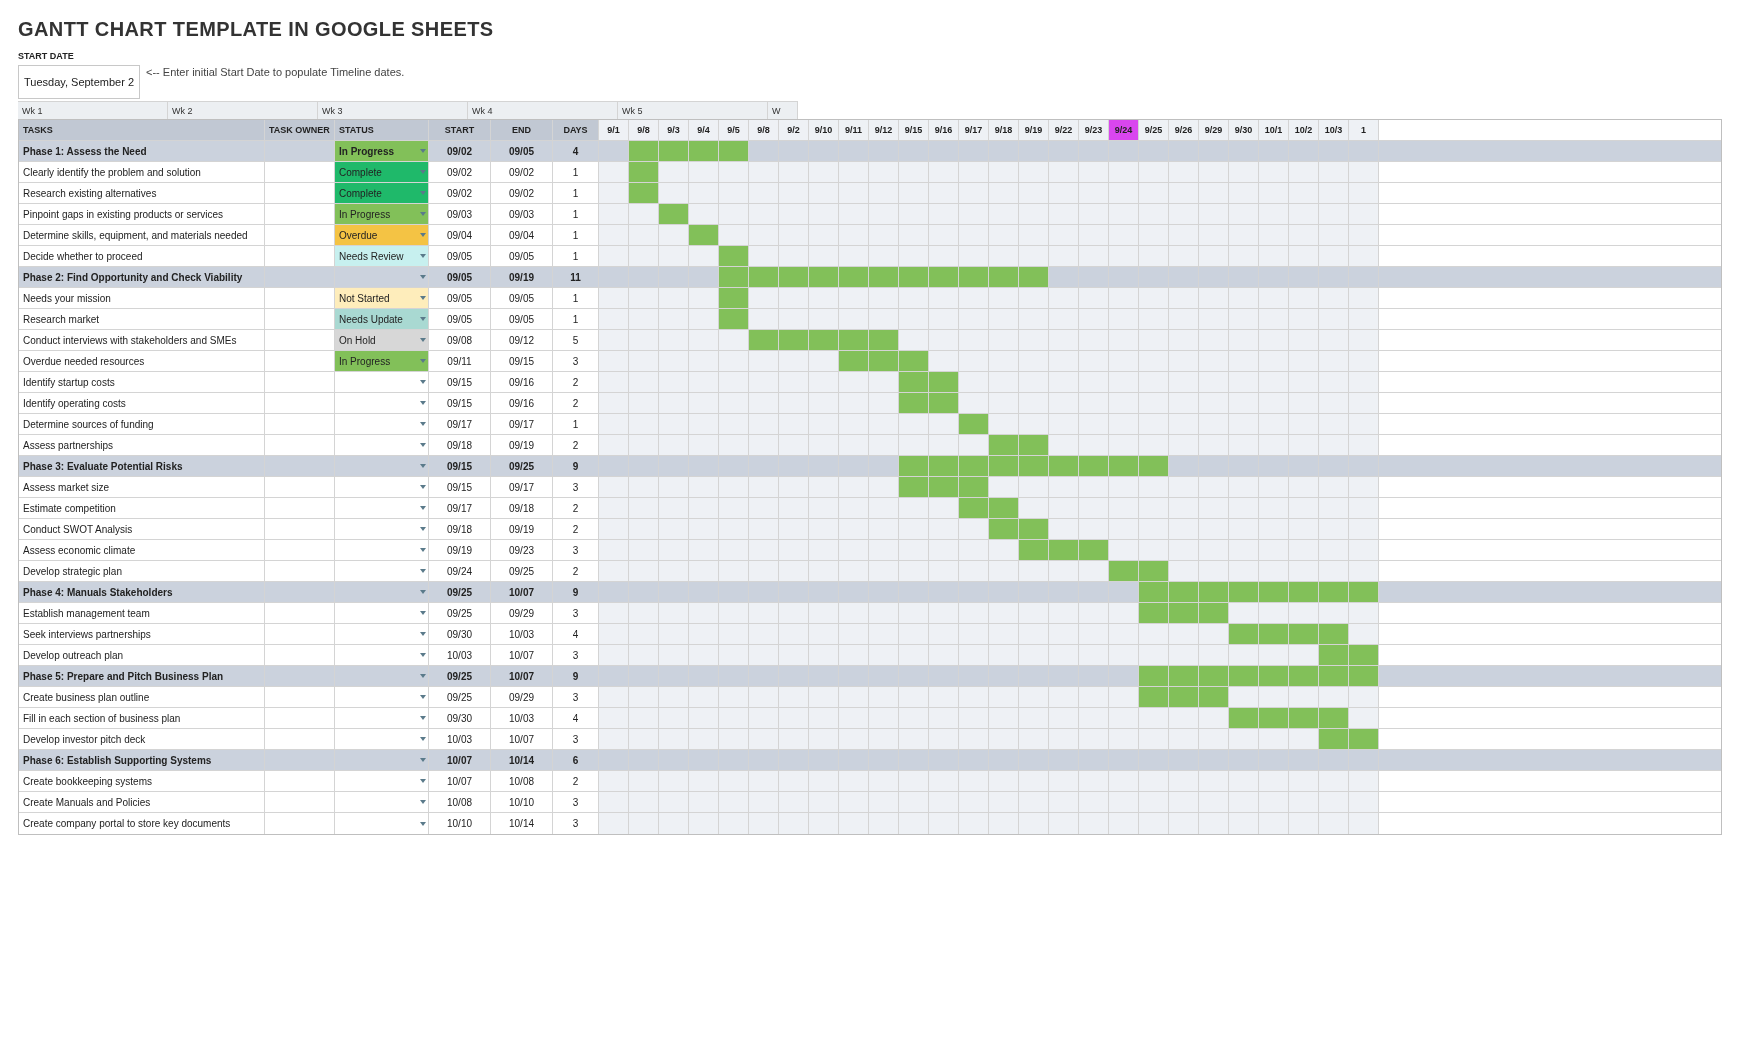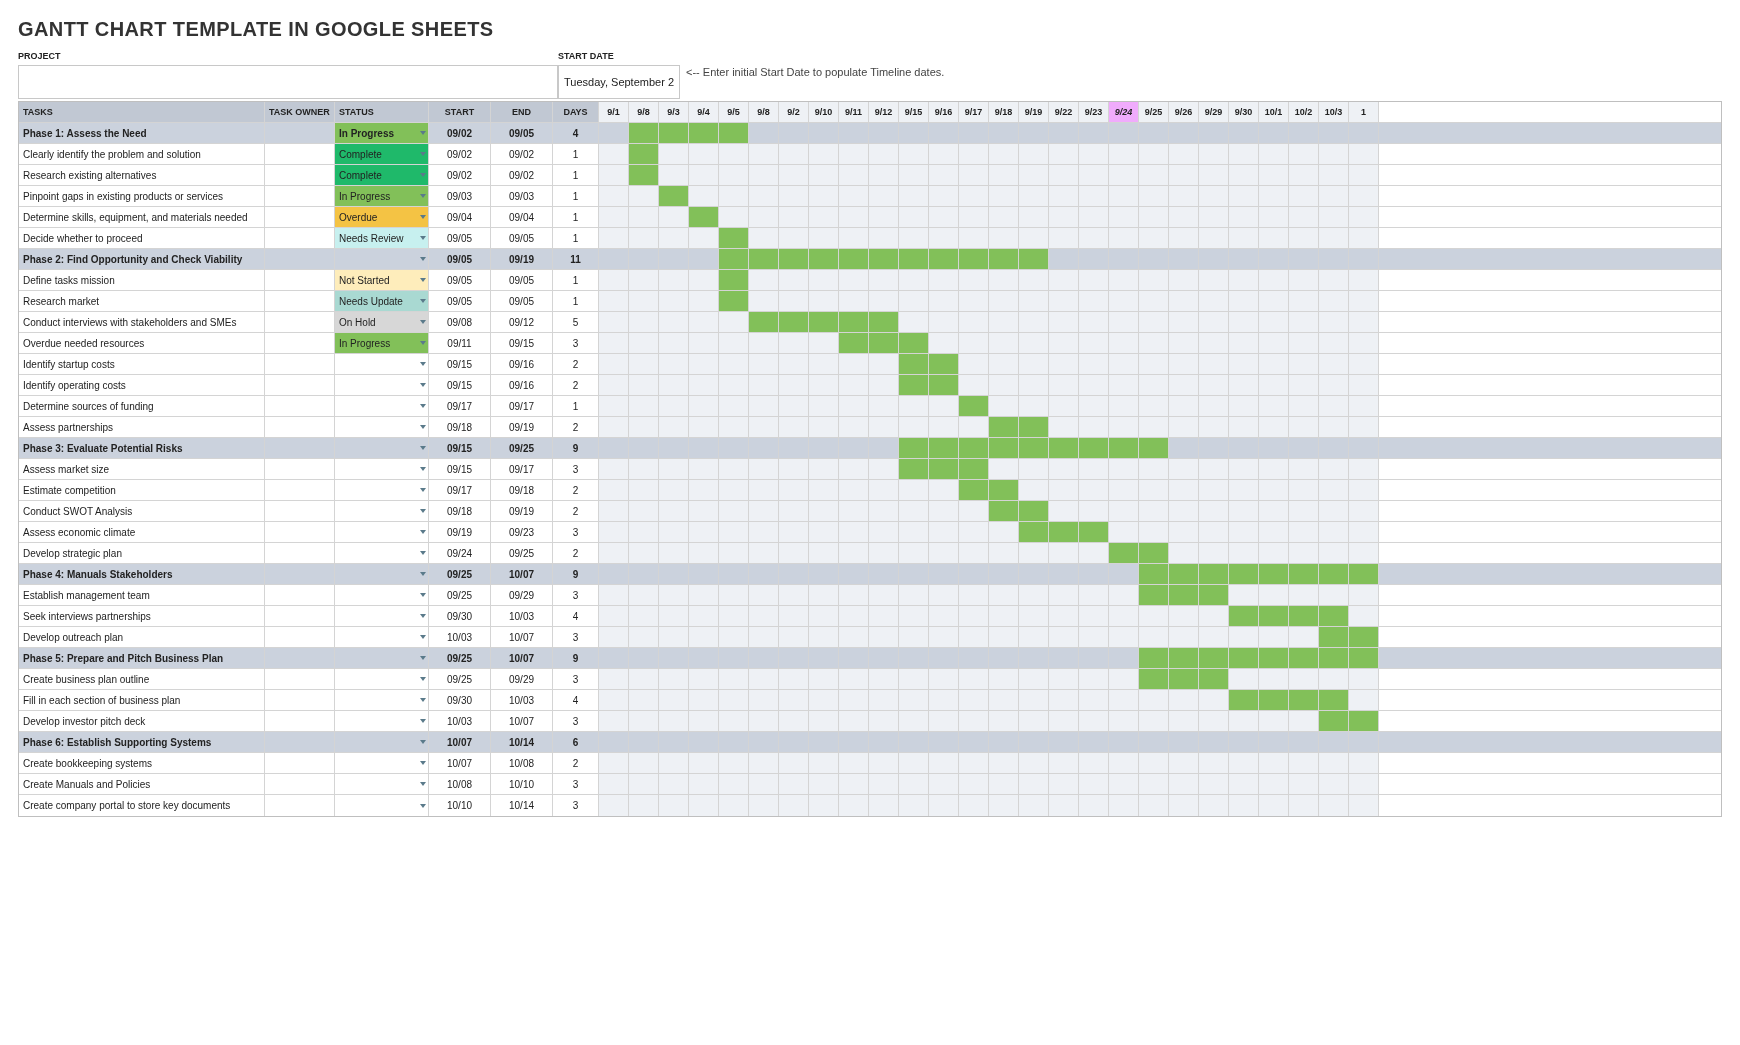--- a/index.html
+++ b/index.html
@@ -114,32 +114,36 @@
     pointer-events: none;
   }
   .gbar { background: #82c059; }
 </style>
 </head>
 <body>
 
 <div class="title">GANTT CHART TEMPLATE IN GOOGLE SHEETS</div>
 
 <div class="meta-row">
-  <div class="project-block">
-    <div class="meta-label">PROJECT</div>
-    <div class="project-input"></div>
-  </div>
   <div class="startdate-block">
     <div class="meta-label">START DATE</div>
     <div class="startdate-input">Tuesday, September 2</div>
   </div>
   <div class="hint">&lt;-- Enter initial Start Date to populate Timeline dates.</div>
 </div>
 
 <div style="display:flex; align-items:flex-end;">
+  <div id="wk-header" style="display:flex; flex:1;">
+      <div class="cell wk-hdr" style="width: 150px; flex: 0 0 150px; height: 18px; border-top: 1px solid rgb(212, 212, 212); border-right: 1px solid rgb(212, 212, 212);">Wk 1</div>
+      <div class="cell wk-hdr" style="width: 150px; flex: 0 0 150px; height: 18px; border-top: 1px solid rgb(212, 212, 212); border-right: 1px solid rgb(212, 212, 212);">Wk 2</div>
+      <div class="cell wk-hdr" style="width: 150px; flex: 0 0 150px; height: 18px; border-top: 1px solid rgb(212, 212, 212); border-right: 1px solid rgb(212, 212, 212);">Wk 3</div>
+      <div class="cell wk-hdr" style="width: 150px; flex: 0 0 150px; height: 18px; border-top: 1px solid rgb(212, 212, 212); border-right: 1px solid rgb(212, 212, 212);">Wk 4</div>
+      <div class="cell wk-hdr" style="width: 150px; flex: 0 0 150px; height: 18px; border-top: 1px solid rgb(212, 212, 212); border-right: 1px solid rgb(212, 212, 212);">Wk 5</div>
+      <div class="cell wk-hdr" style="width: 30px; flex: 0 0 30px; height: 18px; border-top: 1px solid rgb(212, 212, 212); border-right: 1px solid rgb(212, 212, 212);">W</div>
+    </div>
 </div>
 
 <div class="grid">
   <div class="row" id="col-header">
       <div class="cell hdr c-task">TASKS</div>
       <div class="cell hdr c-owner">TASK OWNER</div>
       <div class="cell hdr c-status">STATUS</div>
       <div class="cell hdr c-start">START</div>
       <div class="cell hdr c-end">END</div>
       <div class="cell hdr c-days">DAYS</div>
@@ -153,21 +157,21 @@
       <div class="cell hdr c-day" style="background: rgb(238, 241, 245);">9/10</div>
       <div class="cell hdr c-day" style="background: rgb(238, 241, 245);">9/11</div>
       <div class="cell hdr c-day" style="background: rgb(238, 241, 245);">9/12</div>
       <div class="cell hdr c-day" style="background: rgb(238, 241, 245);">9/15</div>
       <div class="cell hdr c-day" style="background: rgb(238, 241, 245);">9/16</div>
       <div class="cell hdr c-day" style="background: rgb(238, 241, 245);">9/17</div>
       <div class="cell hdr c-day" style="background: rgb(238, 241, 245);">9/18</div>
       <div class="cell hdr c-day" style="background: rgb(238, 241, 245);">9/19</div>
       <div class="cell hdr c-day" style="background: rgb(238, 241, 245);">9/22</div>
       <div class="cell hdr c-day" style="background: rgb(238, 241, 245);">9/23</div>
-      <div class="cell hdr c-day" style="background: #f0abfc; font-style: italic;">9/24</div>
+      <div class="cell hdr c-day" style="background: #d946ef;">9/24</div>
       <div class="cell hdr c-day" style="background: rgb(238, 241, 245);">9/25</div>
       <div class="cell hdr c-day" style="background: rgb(238, 241, 245);">9/26</div>
       <div class="cell hdr c-day" style="background: rgb(238, 241, 245);">9/29</div>
       <div class="cell hdr c-day" style="background: rgb(238, 241, 245);">9/30</div>
       <div class="cell hdr c-day" style="background: rgb(238, 241, 245);">10/1</div>
       <div class="cell hdr c-day" style="background: rgb(238, 241, 245);">10/2</div>
       <div class="cell hdr c-day" style="background: rgb(238, 241, 245);">10/3</div>
       <div class="cell hdr c-day" style="background: rgb(238, 241, 245);">1</div>
     </div>
   <div id="rows">
@@ -424,21 +428,21 @@
         <div class="cell c-day" style="background: rgb(203, 210, 221);"></div>
         <div class="cell c-day" style="background: rgb(203, 210, 221);"></div>
         <div class="cell c-day" style="background: rgb(203, 210, 221);"></div>
         <div class="cell c-day" style="background: rgb(203, 210, 221);"></div>
         <div class="cell c-day" style="background: rgb(203, 210, 221);"></div>
         <div class="cell c-day" style="background: rgb(203, 210, 221);"></div>
         <div class="cell c-day" style="background: rgb(203, 210, 221);"></div>
         <div class="cell c-day" style="background: rgb(203, 210, 221);"></div>
       </div>
       <div class="row">
-        <div class="cell c-task">Define tasks mission</div>
+        <div class="cell c-task">Needs your mission</div>
         <div class="cell c-owner"></div>
         <div class="cell c-status">
           <div class="status-chip" style="background: rgb(254, 237, 187);">Not Started</div>
           <div class="dd"></div>
         </div>
         <div class="cell c-start">09/05</div>
         <div class="cell c-end">09/05</div>
         <div class="cell c-days">1</div>
         <div class="cell c-day" style="background: rgb(238, 241, 245);"></div>
         <div class="cell c-day" style="background: rgb(238, 241, 245);"></div>

